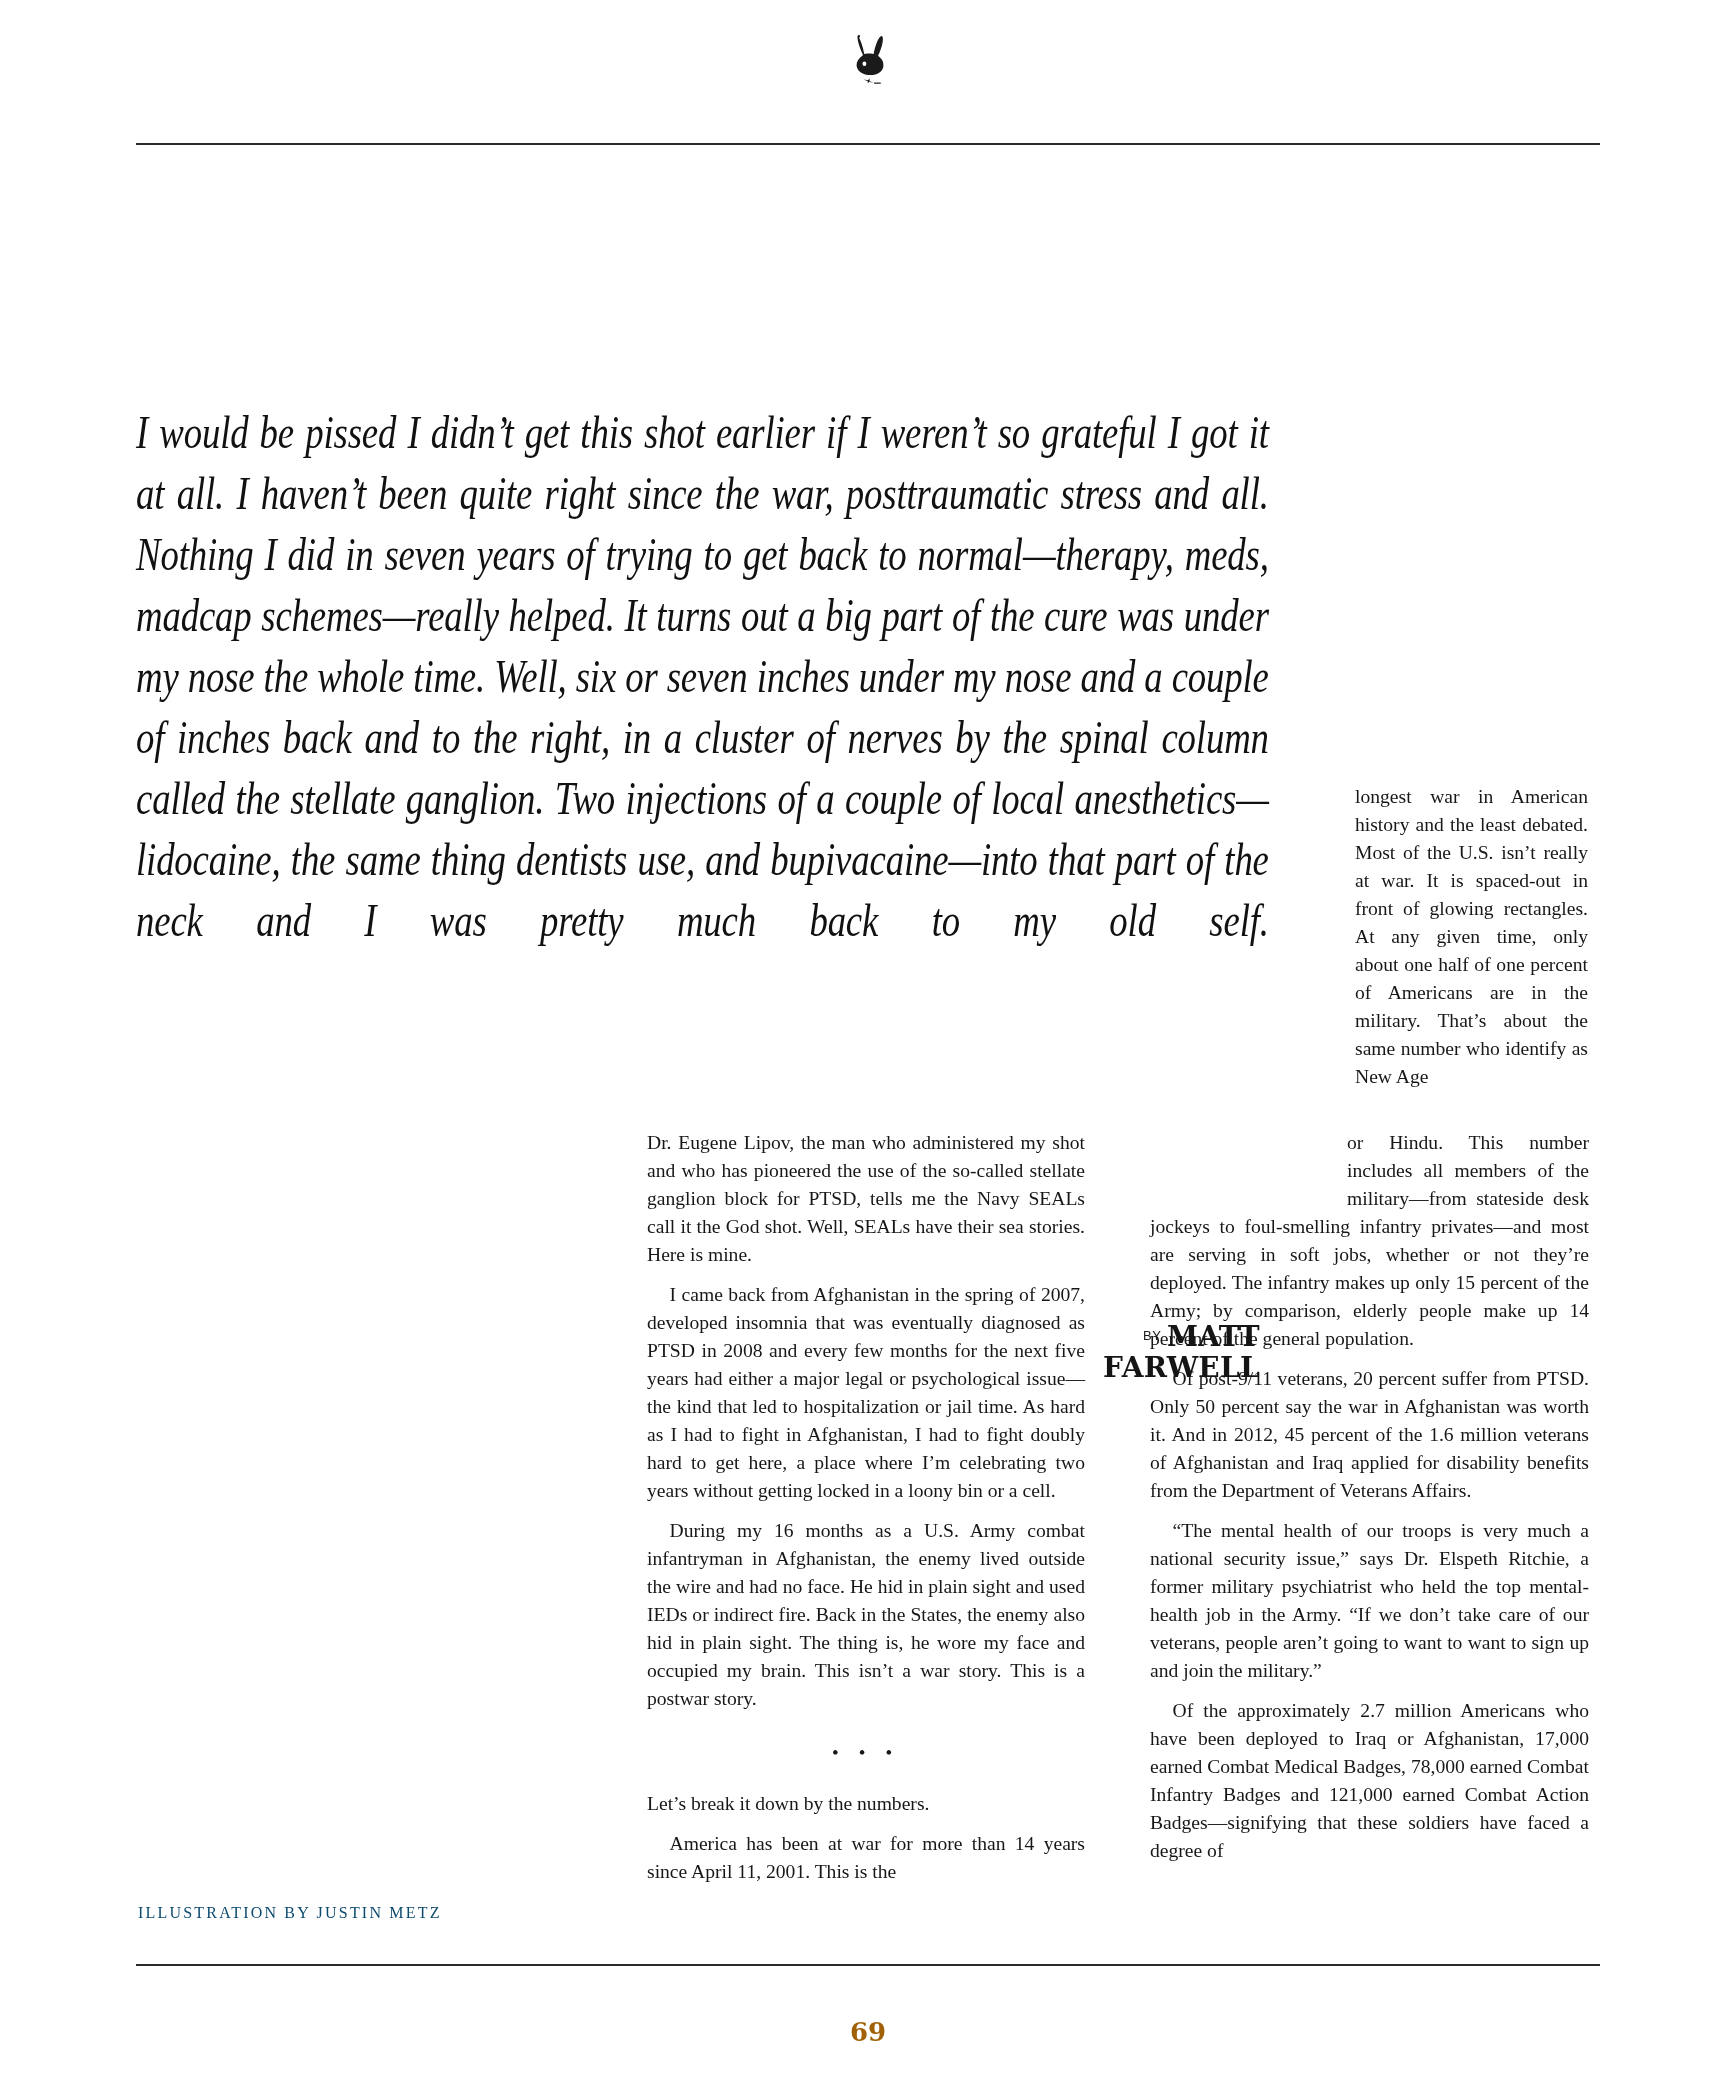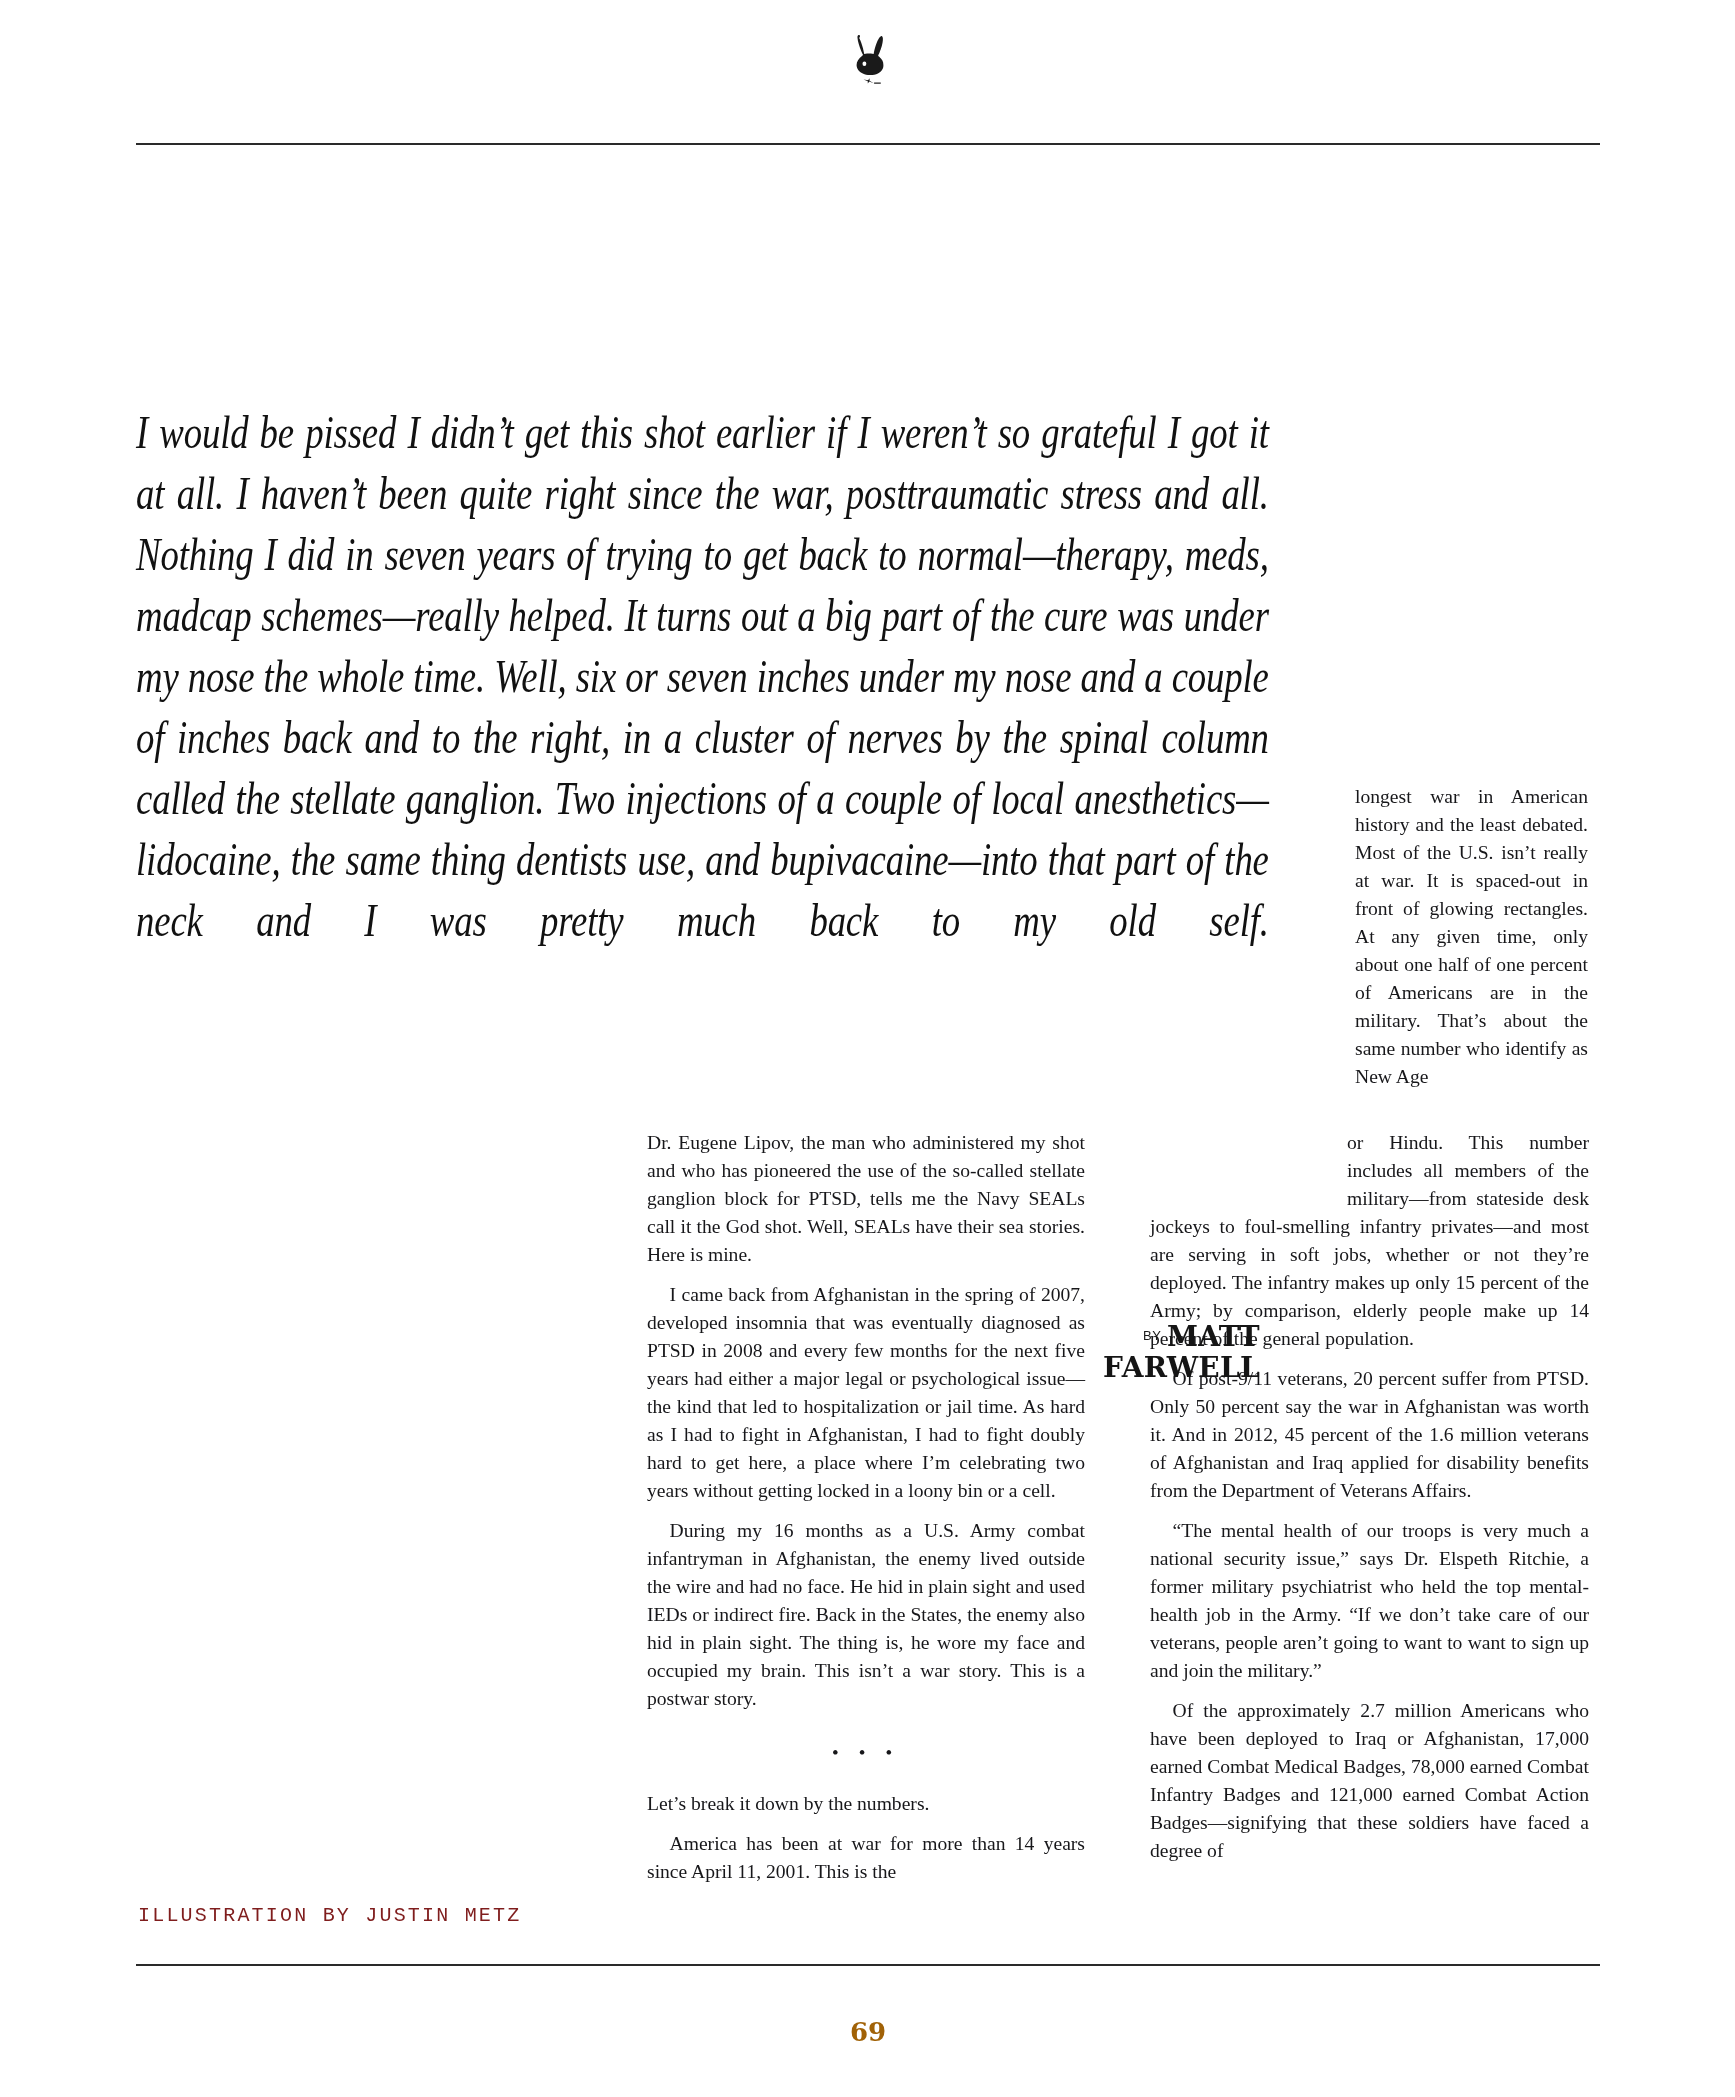--- a/index.html
+++ b/index.html
@@ -161,25 +161,25 @@
     line-height: 39px;
     padding: 7.7px 0 6.4px 0;
     color: #17171a;
   }
 
   
   .credit {
     position: absolute;
     left: 138px;
     top: 1904px;
-    font-family: Liberation Mono, monospace;
+    font-family: Liberation Serif, serif;
     font-weight: 300;
-    font-size: 20px;
+    font-size: 16px;
     letter-spacing: 2.2px;
-    color: #7f1d1d;
+    color: #0c4a6e;
   }
 
   
   .folio {
     position: absolute;
     left: 0;
     top: 2017px;
     width: 1736px;
     text-align: center;
     font-family: "DejaVu Serif", "Liberation Serif", serif;

